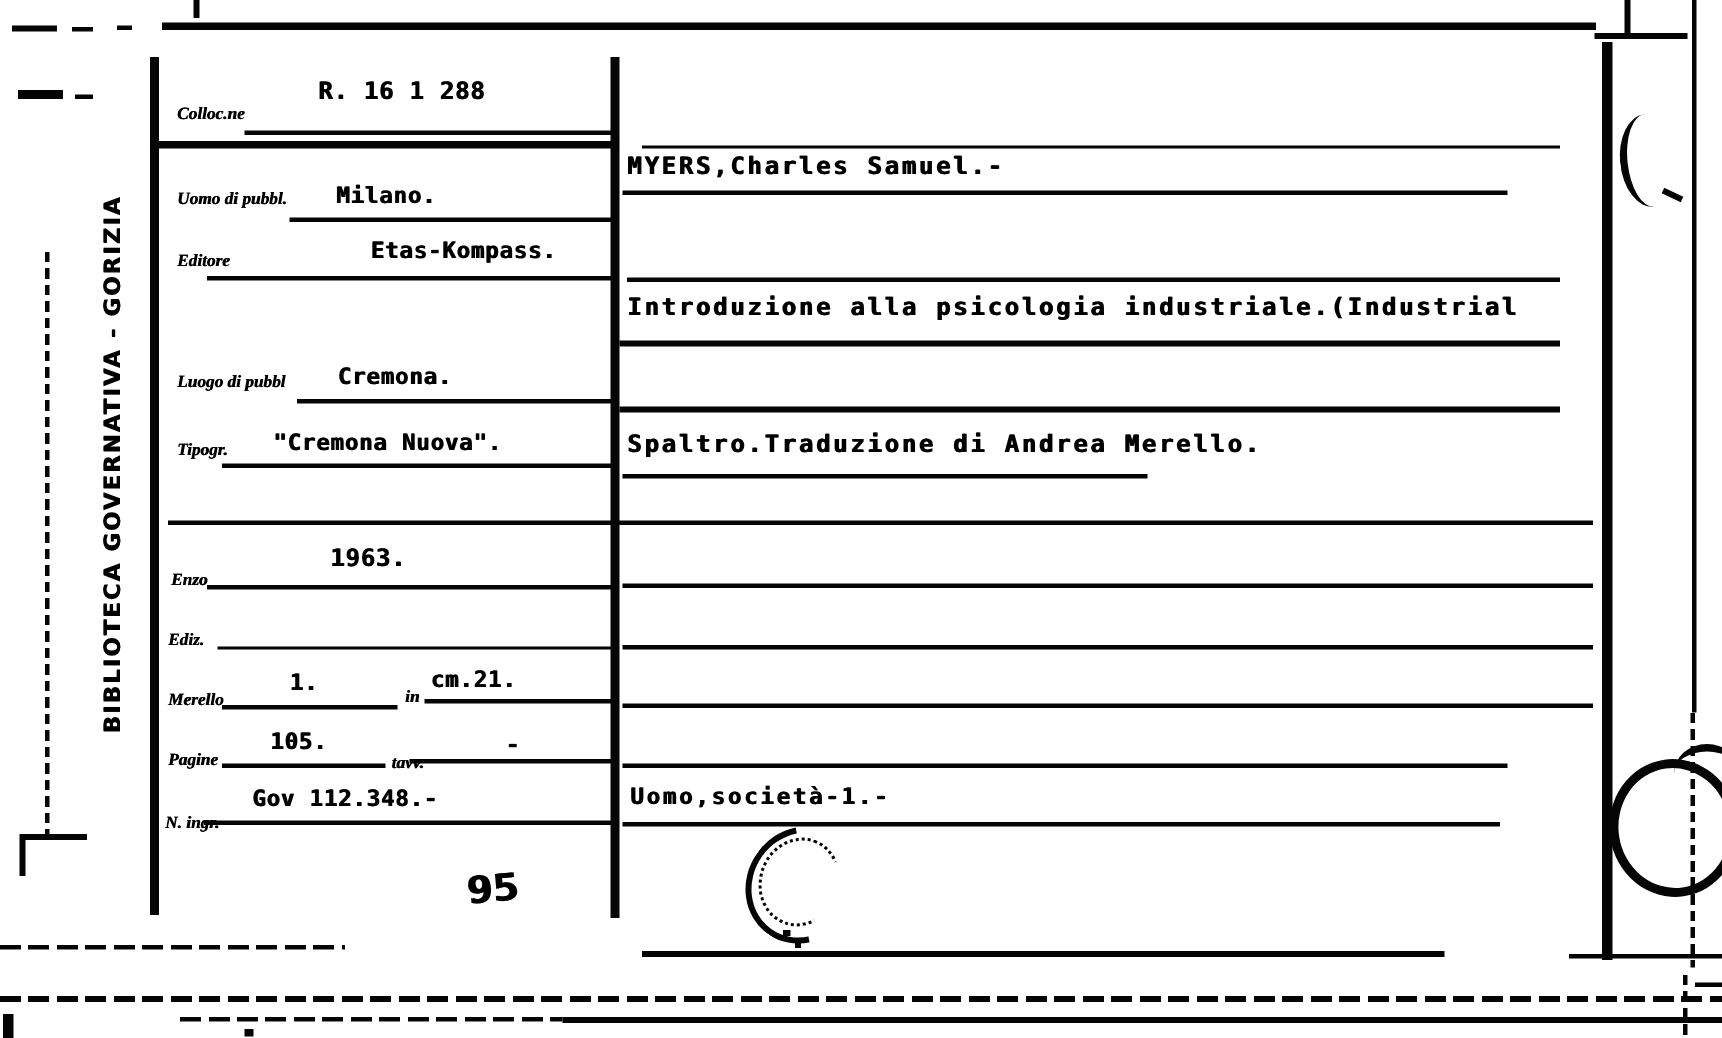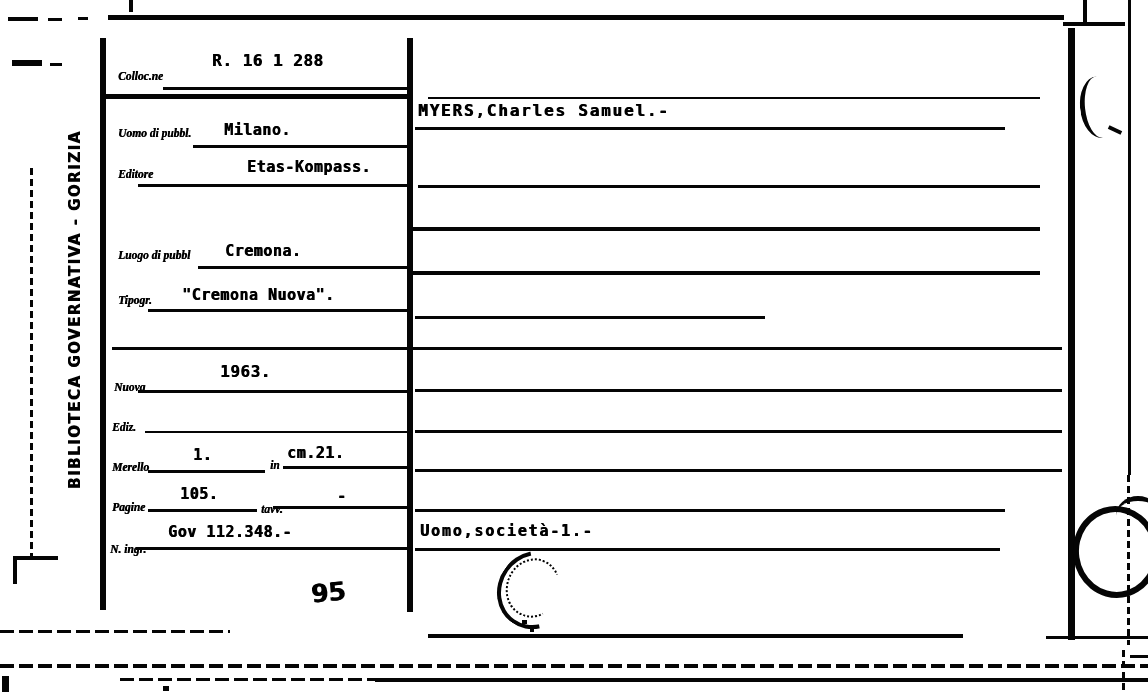--- a/index.html
+++ b/index.html
@@ -67,21 +67,21 @@
   <div class="lbl" style="left:118px;top:249px;">Luogo di pubbl</div>
   <div class="val" style="left:225px;top:242px;">Cremona.</div>
   <div class="ln" style="left:198px;top:266px;width:210px;height:3px;"></div>
 
   <div class="lbl" style="left:118px;top:294px;">Tipogr.</div>
   <div class="val" style="left:182px;top:286px;">"Cremona Nuova".</div>
   <div class="ln" style="left:148px;top:309px;width:260px;height:3px;"></div>
 
   <div class="ln" style="left:112px;top:347px;width:950px;height:3px;"></div>
 
-  <div class="lbl" style="left:114px;top:381px;">Nuova</div>
+  <div class="lbl" style="left:114px;top:381px;">Enzo</div>
   <div class="val" style="left:220px;top:362px;font-size:16px;">1963.</div>
   <div class="ln" style="left:138px;top:390px;width:270px;height:3px;"></div>
   <div class="ln" style="left:415px;top:389px;width:647px;height:3px;"></div>
 
   <div class="lbl" style="left:112px;top:421px;">Ediz.</div>
   <div class="val" style="left:200px;top:412px;"></div>
   <div class="ln" style="left:145px;top:431px;width:263px;height:2px;"></div>
   <div class="ln" style="left:415px;top:430px;width:647px;height:3px;"></div>
 
   <div class="lbl" style="left:112px;top:461px;">Merello</div>
@@ -104,22 +104,24 @@
   <div class="val" style="left:168px;top:523px;">Gov 112.348.-</div>
   <div class="ln" style="left:136px;top:547px;width:272px;height:3px;"></div>
   <div class="main" style="left:420px;top:522px;font-size:15px;">Uomo,società-1.-</div>
   <div class="ln" style="left:415px;top:548px;width:585px;height:3px;"></div>
 
   <div class="ln" style="left:428px;top:97px;width:612px;height:2px;"></div>
   <div class="main" style="left:418px;top:101px;">MYERS,Charles Samuel.-</div>
   <div class="ln" style="left:415px;top:127px;width:590px;height:3px;"></div>
 
   <div class="ln" style="left:418px;top:185px;width:622px;height:3px;"></div>
+  <div class="main" style="left:418px;top:195px;">Introduzione alla psicologia industriale.(Industrial</div>
   <div class="ln" style="left:413px;top:227px;width:627px;height:4px;"></div>
   <div class="ln" style="left:413px;top:271px;width:627px;height:4px;"></div>
+  <div class="main" style="left:418px;top:286px;">Spaltro.Traduzione di Andrea Merello.</div>
   <div class="ln" style="left:415px;top:316px;width:350px;height:3px;"></div>
 
   <div class="pagenum">95</div>
 
   <div class="arc" style="left:498px;top:550px;width:66px;height:72px;border:4px solid #050505;
               border-right-color:transparent;border-top-color:transparent;transform:rotate(35deg);"></div>
   <div class="arc" style="left:506px;top:558px;width:50px;height:56px;border:2px dotted #050505;
               border-right-color:transparent;transform:rotate(20deg);"></div>
   <div class="ln" style="left:522px;top:620px;width:5px;height:4px;"></div>
   <div class="ln" style="left:530px;top:628px;width:4px;height:4px;"></div>

